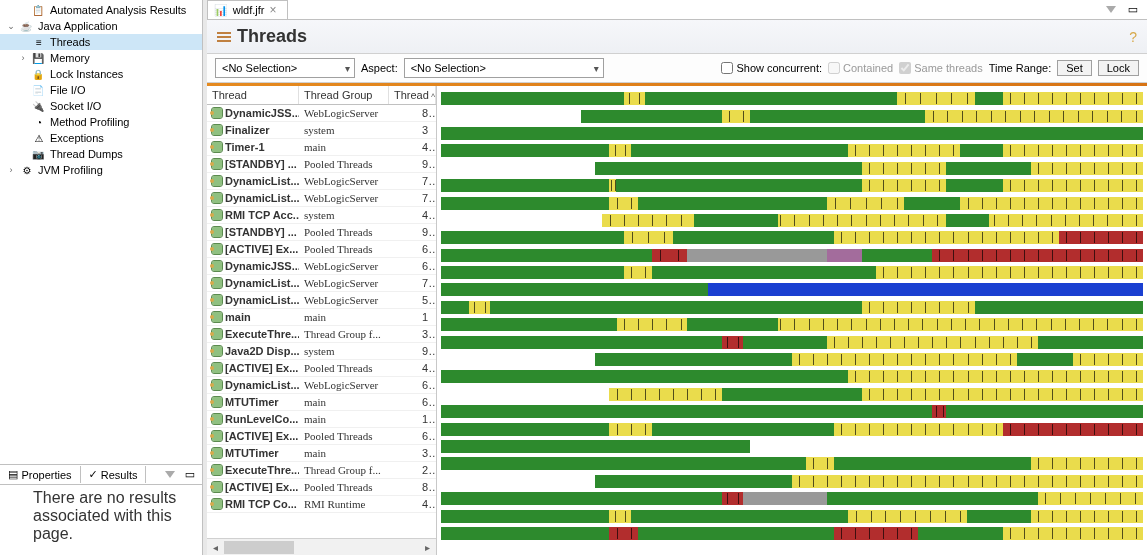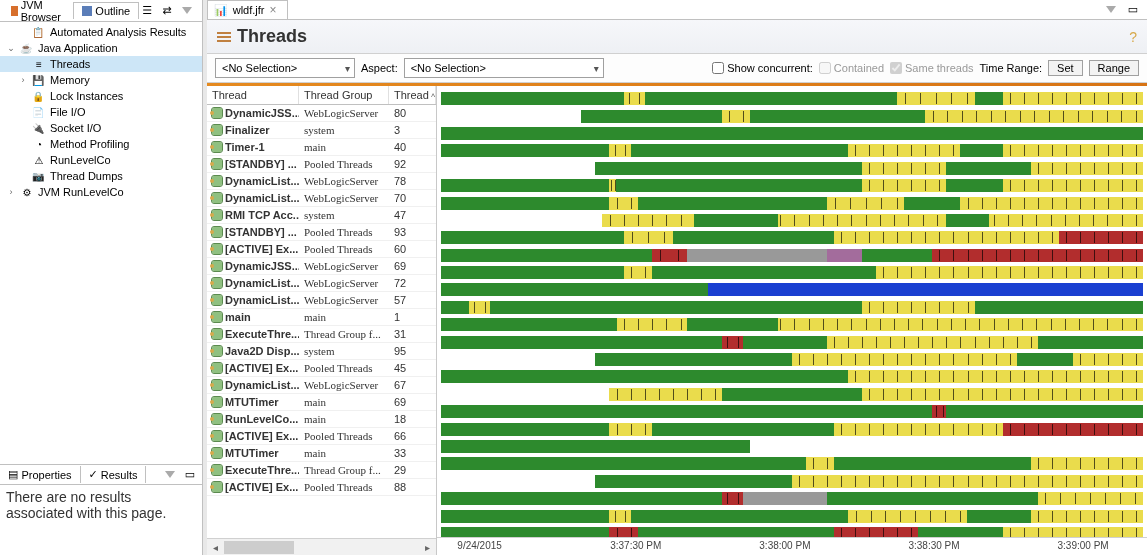--- a/index.html
+++ b/index.html
@@ -21,21 +21,21 @@
 .tree-item.selected { background: #cde6f7; }
 .tree-arrow { width: 10px; text-align: center; color: #666; font-size: 9px; }
 .tree-icon { width: 14px; height: 14px; display: inline-flex; align-items: center; justify-content: center; font-size: 10px; }
 .ind1 { padding-left: 18px; }
 .ind2 { padding-left: 32px; }
 
 .bot-tabs { border-top: 1px solid #c0c0c0; }
 .prop-results { display: flex; align-items: center; height: 20px; border-bottom: 1px solid #c0c0c0; }
 .prop-tab { padding: 2px 8px; border-right: 1px solid #c0c0c0; font-size: 11px; cursor: pointer; display:flex; gap:3px; align-items:center; }
 .prop-controls { flex:1; display:flex; justify-content:flex-end; gap:4px; padding-right:4px; }
-.prop-body { padding: 4px 6px; min-height: 70px; font-size: 14px; color: #333; }
+.prop-body { padding: 4px 6px; min-height: 70px; font-size: 16px; color: #333; margin-left: 27px; }
 
 .right-col { flex: 1; display: flex; flex-direction: column; overflow: hidden; }
 .editor-tabs { display: flex; align-items: center; height: 20px; border-bottom: 1px solid #c0c0c0; }
 .ed-tab { padding: 2px 10px 2px 6px; border: 1px solid #c0c0c0; border-bottom: none; background: #fff; display:flex; gap:5px; align-items:center; cursor:pointer; }
 .ed-tab .close { color:#888; cursor:pointer; font-size:12px; }
 .editor-tabs .fsp { flex:1; }
 .editor-wincontrols { display:flex; gap:6px; padding-right:6px; }
 
 .page-header { padding: 6px 10px 6px 10px; background: linear-gradient(#f6f7fa,#eef0f4); border-bottom: 1px solid #d0d0d0; display:flex; align-items:center; }
 .page-burger { width:14px; display:inline-flex; flex-direction:column; gap:2px; margin-right:6px; }
@@ -57,21 +57,21 @@
 
 .content-split{ flex:1; display:flex; overflow:hidden; }
 .table-pane{ width:230px; display:flex; flex-direction:column; border-right:1px solid #c8c8c8; }
 .thead{ display:flex; border-bottom:1px solid #c0c0c0; background:#fff; font-weight:400; color:#333; font-size:11px; }
 .th{ padding:3px 5px; border-right:1px solid #e0e0e0; overflow:hidden; white-space:nowrap; }
 .th.c1{ width:92px;} .th.c2{ width:90px;} .th.c3{ flex:1; display:flex; align-items:center; gap:2px;}
 .sort-ar{ font-size:8px; color:#666;}
 .tbody{ flex:1; overflow-y:scroll; overflow-x:hidden; }
 .tr{ display:flex; font-size:11px; color:#333; border-bottom:1px solid #f0f0f0;}
 .td{ padding:2px 5px; overflow:hidden; white-space:nowrap; text-overflow:ellipsis; }
-.td.c1{ width:92px; display:flex; gap:3px; align-items:center;} .td.c2{ width:90px;font-family:Liberation Serif, serif;} .td.c3{ flex:1;}
+.td.c1{ width:92px; display:flex; gap:3px; align-items:center;} .td.c2{ width:90px;font-family:Liberation Serif, serif;} .td.c3{ flex:1;margin-left:28px;}
 .thicon{ width:10px; height:10px; background:#8fc080; border-radius:2px; outline:1px solid #5b8a4f; flex-shrink:0; position:relative; }
 .thicon::after{ content:""; position:absolute; left:-2px; top:3px; width:4px; height:4px; background:#d7a94b; border-radius:50%; }
 .bold{ font-weight:700;}
 .hscroll{ height:17px; background:#f1f1f1; border-top:1px solid #d0d0d0; display:flex; align-items:center; }
 .hscroll .lar,.hscroll .rar{ width:17px; text-align:center; color:#666; font-size:10px; }
 .hscroll .thumb{ width:70px; height:13px; background:#cdcdcd; margin-left:0; }
 .hscroll .track{ flex:1; }
 
 .viz-pane{ flex:1; display:flex; flex-direction:column; overflow:hidden; position:relative; }
 .viz-body{ flex:1; overflow:hidden; padding:4px 4px 0 4px; }
@@ -87,39 +87,20 @@
 .min-tri { width:0; height:0; border-left:5px solid transparent; border-right:5px solid transparent; border-top:7px solid #aaa; display:inline-block; }
 
 .ic-color{ width:10px; height:10px; display:inline-block; }
 </style>
 </head>
 <body>
 
 <div class="main-split">
 
   <div class="left-col">
-    <div class="view-tabs">
-      <div class="view-tab">
-          <span class="ic-color" style="background:#d76f2c"></span>
-          <span>JVM Browser</span>
-        </div>
-      <div class="view-tab active">
-          <span class="ic-color" style="background:#5a7db8"></span>
-          <span>Outline</span>
-        </div>
-      <div class="spacer"></div>
-      <div class="view-controls">
-        <span class="icon-btn">☰</span>
-        <span class="icon-btn">⇄</span>
-        <span class="icon-btn">
-            <span class="min-tri"></span>
-          </span>
-        <span class="icon-btn">▭</span>
-      </div>
-    </div>
     <div class="tree-pane">
       <div class="tree-item ind1">
           <span class="tree-arrow"></span>
           <span class="tree-icon">📋</span>
           <span>Automated Analysis Results</span>
         </div>
       <div class="tree-item">
           <span class="tree-arrow">⌄</span>
           <span class="tree-icon">☕</span>
           <span>Java Application</span>
@@ -144,30 +125,30 @@
       <div class="tree-item ind2">
           <span class="tree-icon">🔌</span>
           <span>Socket I/O</span>
         </div>
       <div class="tree-item ind2">
           <span class="tree-icon">◔</span>
           <span>Method Profiling</span>
         </div>
       <div class="tree-item ind2">
           <span class="tree-icon">⚠</span>
-          <span>RunLevelCo</span>
+          <span>Exceptions</span>
         </div>
       <div class="tree-item ind2">
           <span class="tree-icon">📷</span>
           <span>Thread Dumps</span>
         </div>
       <div class="tree-item">
           <span class="tree-arrow">›</span>
           <span class="tree-icon">⚙</span>
-          <span>JVM RunLevelCo</span>
+          <span>JVM Profiling</span>
         </div>
     </div>
     <div class="bot-tabs">
       <div class="prop-results">
         <div class="prop-tab">
             <span>▤</span>
             <span>Properties</span>
           </div>
         <div class="prop-tab">
             <span>✓</span>
@@ -228,21 +209,21 @@
       <label class="chk">
           <input type="checkbox" disabled="" style="">
           <span style="color:#999">Contained</span>
         </label>
       <label class="chk">
           <input type="checkbox" checked="" disabled="" style="">
           <span style="color:#999">Same threads</span>
         </label>
       <span>Time Range:</span>
       <button class="btn">Set</button>
-      <button class="btn">Range</button>
+      <button class="btn">Lock</button>
     </div>
     <div class="orange-bar"></div>
 
     <div class="content-split">
 
       <div class="table-pane">
         <div class="thead">
           <div class="th c1">Thread</div>
           <div class="th c2">Thread Group</div>
           <div class="th c3">
@@ -427,20 +408,28 @@
               <div class="td c2">Thread Group f...</div>
               <div class="td c3">29</div>
             </div>
             <div class="tr">
               <div class="td c1">
                 <span class="thicon"></span>
                 <span class="bold">[ACTIVE] Ex...</span>
               </div>
               <div class="td c2">Pooled Threads</div>
               <div class="td c3">88</div>
+            </div>
+            <div class="tr">
+              <div class="td c1">
+                <span class="thicon"></span>
+                <span class="bold">RMI TCP Co...</span>
+              </div>
+              <div class="td c2">RMI Runtime</div>
+              <div class="td c3">48</div>
             </div>
           </div>
         <div class="hscroll">
           <div class="lar">◂</div>
           <div class="thumb"></div>
           <div class="track"></div>
           <div class="rar">▸</div>
         </div>
       </div>
 
@@ -1094,23 +1083,16 @@
                 <div class="tick" style="left: 87%;"></div>
                 <div class="tick" style="left: 89%;"></div>
                 <div class="tick" style="left: 91%;"></div>
                 <div class="tick" style="left: 93%;"></div>
                 <div class="tick" style="left: 95%;"></div>
                 <div class="tick" style="left: 97%;"></div>
                 <div class="tick" style="left: 99%;"></div>
               </div>
             </div>
           </div>
-        <div class="axis">
-          <span class="albl" style="left:6%">9/24/2015</span>
-          <span class="albl" style="left:28%">3:37:30 PM</span>
-          <span class="albl" style="left:49%">3:38:00 PM</span>
-          <span class="albl" style="left:70%">3:38:30 PM</span>
-          <span class="albl" style="left:91%">3:39:00 PM</span>
-        </div>
       </div>
     </div>
   </div>
 </div>
 
 </body></html>

